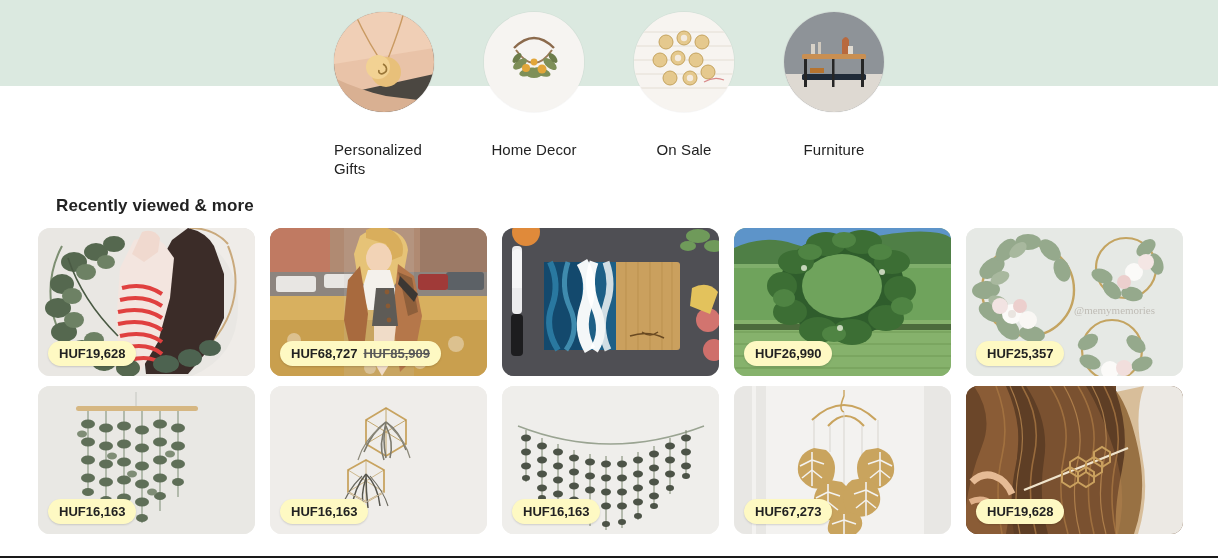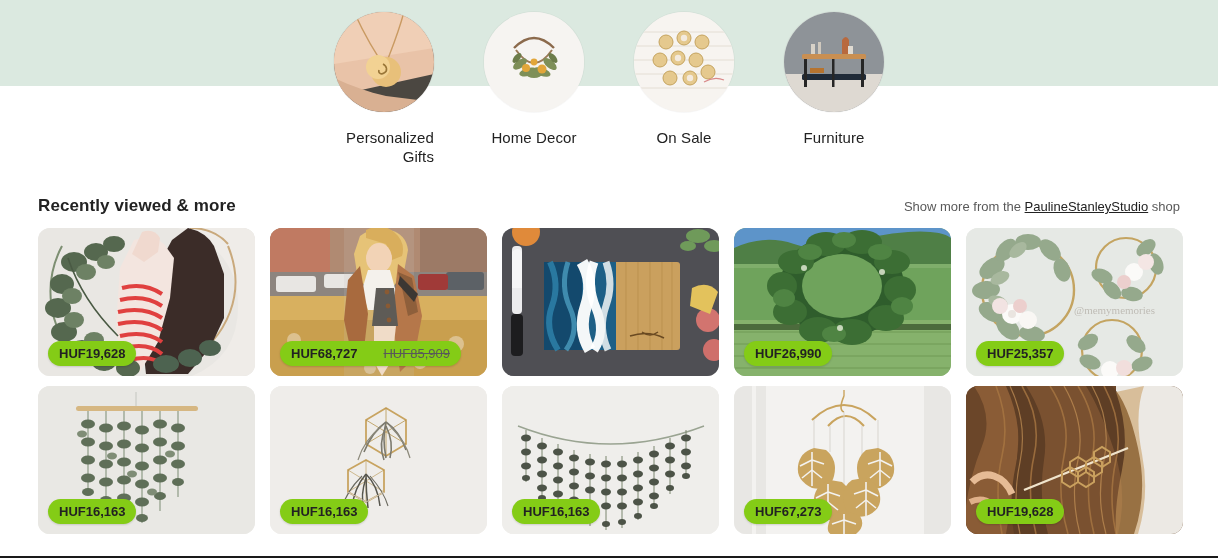--- a/index.html
+++ b/index.html
@@ -42,33 +42,33 @@
   .cat-circle {
     width: 100px; height: 100px;
     border-radius: 50%;
     overflow: hidden;
     position: relative;
     background: #f1efec;
     box-shadow: 0 0 0 1px rgba(0,0,0,0.03);
   }
   .cat-circle svg { display: block; width: 100px; height: 100px; }
   .cat-label {
-    margin-top: 16px;
+    margin-top: 28px;
     font-size: 15px;
     line-height: 19px;
-    text-align: right;
+    text-align: left;
     color: #222222;
     letter-spacing: 0.1px;
   }
 
   
   .section-head {
     position: absolute; left: 0; top: 196px;
     width: 1218px;
-    padding: 0 38px;
+    padding: 0 56px;
     display: flex;
     align-items: baseline;
     justify-content: space-between;
   }
   .section-title {
     font-size: 17px;
     font-weight: 600;
     color: #222222;
     letter-spacing: 0.1px;
   }
@@ -100,37 +100,36 @@
     overflow: hidden;
     background: #eceae7;
     cursor: pointer;
   }
   .card .art { position: absolute; inset: 0; }
   .card .art svg { display: block; width: 100%; height: 100%; }
 
   .price-badge {
     position: absolute;
     left: 10px; bottom: 10px;
-    background: #84cc16;
+    background: #fef9c3;
     border-radius: 16px;
     padding: 5px 11px;
     font-size: 13px;
     font-weight: 600;
     color: #222222;
     white-space: nowrap;
     box-shadow: 0 1px 2px rgba(0,0,0,0.14);
     display: flex;
     align-items: center;
     gap: 6px;
   }
   .price-badge .orig {
-    font-weight: 400;
+    font-weight: 700;
     color: #595959;
     text-decoration: line-through;
-    margin-left: 20px;
   }
   .price-badge .orig:empty { display: none; }
 
   
   .bottom-rule {
     position: absolute; left: 0; bottom: 0;
     width: 1218px; height: 2px;
     background: #1a1a1a;
   }
 </style>
@@ -235,25 +234,20 @@
           <rect x="26" y="56" width="14" height="5" fill="#b5732f"></rect>
         </svg>
       </div>
       <div class="cat-label">Furniture</div>
     </div>
 
   </div>
 
   <div class="section-head">
     <div class="section-title">Recently viewed &amp; more</div>
-    <div class="show-more">
-      <span>Show more from the</span>
-      <span class="shop-link">PaulineStanleyStudio</span>
-      <span>shop</span>
-    </div>
   </div>
 
   <div class="grid">
 
     <div class="card">
       <div class="art">
         <svg viewBox="0 0 217 148" preserveAspectRatio="none">
           <rect width="217" height="148" fill="#e9e7e3"></rect>
           <path d="M140 0q58 20 60 74t-46 74h63V0z" fill="#efece8"></path>
           <path d="M152 0q24 0 38 16" stroke="#c9a97c" stroke-width="2" fill="none"></path>

